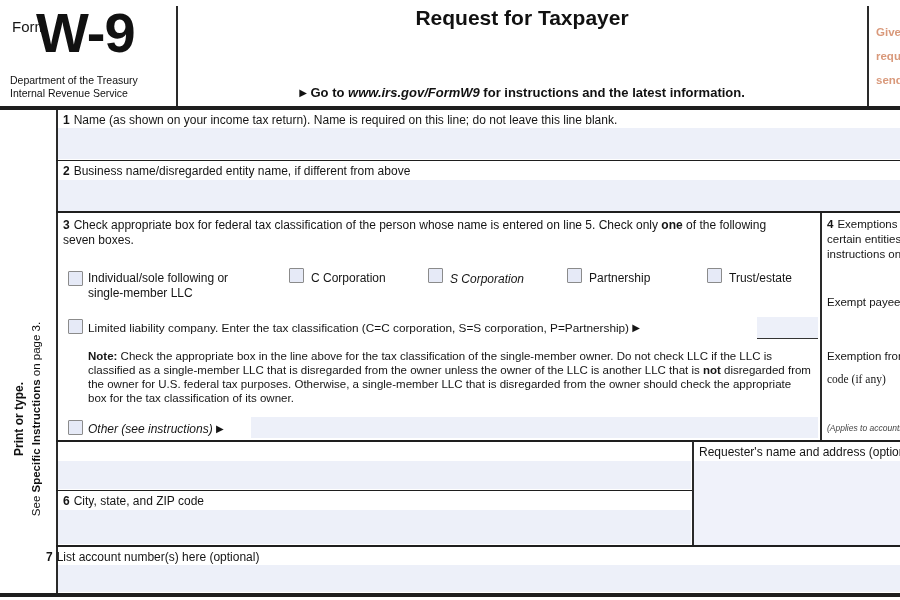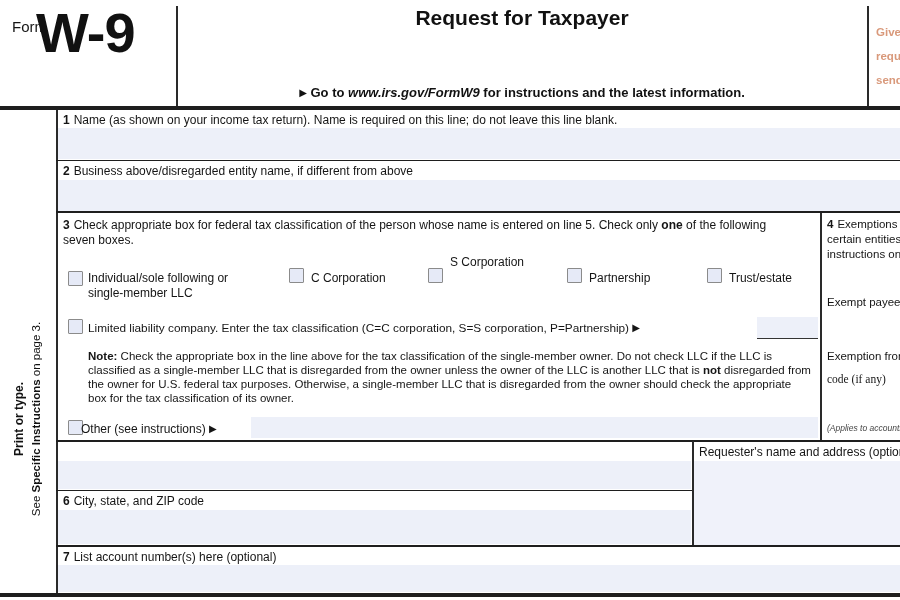--- a/index.html
+++ b/index.html
@@ -20,20 +20,24 @@
   .b{font-weight:bold;}
   .i{font-style:italic;}
 </style>
 </head>
 <body>
 
 <div id="form-page">
 
   <div class="lbl" style="left:12px;top:18px;font-size:15px;">Form</div>
   <div class="abs" style="left:36px;top:0px;font-size:56px;font-weight:bold;letter-spacing:-1px;">W-9</div>
+  <div class="abs" style="left:10px;top:74px;font-size:10.5px;line-height:12.5px;">
+    <div>Department of the Treasury</div>
+    <div>Internal Revenue Service</div>
+  </div>
 
   <div class="vline" style="left:176px;top:6px;width:2px;height:101px;"></div>
   <div class="vline" style="left:867px;top:6px;width:2px;height:101px;"></div>
 
   <div class="abs" style="left:178px;top:5px;width:688px;text-align:center;font-size:21px;font-weight:bold;line-height:26px;">
     <div>Request for Taxpayer</div>
   </div>
 
   <div class="abs" style="left:178px;top:85px;width:688px;text-align:center;font-size:13px;font-weight:bold;">
     <span class="arrow">▶</span>
@@ -55,59 +59,59 @@
 
   <div class="vline" style="left:56px;top:110px;width:1.5px;height:485px;"></div>
 
   <div class="lbl" style="left:63px;top:113px;">
     <span class="num">1</span><span>Name (as shown on your income tax return). Name is required on this line; do not leave this line blank.</span>
   </div>
   <div class="field" style="left:58px;top:128px;width:842px;height:31px;"></div>
   <div class="rule" style="left:56px;top:159.5px;width:844px;height:1.3px;"></div>
 
   <div class="lbl" style="left:63px;top:164px;">
-    <span class="num">2</span><span>Business above/disregarded entity name, if different from above</span>
+    <span class="num">2</span><span>Business name/disregarded entity name, if different from above</span>
   </div>
   <div class="field" style="left:58px;top:180px;width:842px;height:31px;"></div>
   <div class="rule" style="left:56px;top:211px;width:844px;height:2px;"></div>
 
   <div class="lbl wrap" style="left:63px;top:218px;width:706px;line-height:15px;white-space:normal;">
     <span class="num">3</span><span>Check appropriate box for federal tax classification of the person whose name is entered on line 5. Check only </span><span class="b">one</span><span> of the following seven boxes.</span>
   </div>
 
   <div class="cbox" style="left:68px;top:271px;"></div>
   <div class="lbl" style="left:88px;top:271px;line-height:14.5px;white-space:normal;width:170px;">
     <span>Individual/sole following or</span><br>
     <span>single-member LLC</span>
   </div>
 
   <div class="cbox" style="left:289px;top:268px;"></div>
   <div class="lbl" style="left:311px;top:271px;">C Corporation</div>
 
   <div class="cbox" style="left:428px;top:268px;"></div>
-  <div class="lbl" style="left:450px;top:255px;">S Corporation</div>
+  <div class="lbl" style="left:450px;top:272px;font-style:italic;">S Corporation</div>
 
   <div class="cbox" style="left:567px;top:268px;"></div>
   <div class="lbl" style="left:589px;top:271px;">Partnership</div>
 
   <div class="cbox" style="left:707px;top:268px;"></div>
   <div class="lbl" style="left:729px;top:271px;">Trust/estate</div>
 
   <div class="cbox" style="left:68px;top:319px;"></div>
   <div class="lbl" style="left:88px;top:321px;font-size:11.8px;">
     <span>Limited liability company. Enter the tax classification (C=C corporation, S=S corporation, P=Partnership) </span><span class="arrow">▶</span>
   </div>
   <div class="field" style="left:757px;top:317px;width:61px;height:21px;border-bottom:1.5px solid #333;"></div>
 
   <div class="lbl wrap" style="left:88px;top:349px;width:724px;font-size:11.5px;line-height:14px;white-space:normal;">
     <span class="b">Note:</span><span> Check the appropriate box in the line above for the tax classification of the single-member owner.  Do not check LLC if the LLC is classified as a single-member LLC that is disregarded from the owner unless the owner of the LLC is another LLC that is </span><span class="b">not</span><span> disregarded from the owner for U.S. federal tax purposes. Otherwise, a single-member LLC that is disregarded from the owner should check the appropriate box for the tax classification of its owner.</span>
   </div>
 
   <div class="cbox" style="left:68px;top:420px;"></div>
-  <div class="lbl" style="left:81px;top:422px;">
+  <div class="lbl" style="left:88px;top:422px;font-style:italic;">
     <span>Other (see instructions) </span><span class="arrow">▶</span>
   </div>
   <div class="field" style="left:251px;top:417px;width:567px;height:21px;"></div>
 
   <div class="vline" style="left:820px;top:213px;width:1.5px;height:227px;"></div>
   <div class="lbl" style="left:827px;top:218px;font-size:11.5px;">
     <span class="num">4</span><span>Exemptions (codes apply only to</span>
   </div>
   <div class="lbl" style="left:827px;top:233px;font-size:11.5px;">certain entities, not individuals; see</div>
   <div class="lbl" style="left:827px;top:248px;font-size:11.5px;">instructions on page 3):</div>
@@ -124,20 +128,20 @@
   <div class="vline" style="left:692px;top:441px;width:1.5px;height:104px;"></div>
   <div class="lbl" style="left:699px;top:445px;">Requester's name and address (optional)</div>
   <div class="field" style="left:694px;top:461px;width:206px;height:84px;background:#f0f2fa;"></div>
 
   <div class="lbl" style="left:63px;top:494px;">
     <span class="num">6</span><span>City, state, and ZIP code</span>
   </div>
   <div class="field" style="left:58px;top:510px;width:633px;height:34px;"></div>
   <div class="rule" style="left:56px;top:545px;width:844px;height:1.6px;"></div>
 
-  <div class="lbl" style="left:63px;top:550px;">
+  <div class="lbl" style="left:46px;top:550px;">
     <span class="num">7</span><span>List account number(s) here (optional)</span>
   </div>
   <div class="field" style="left:58px;top:565px;width:842px;height:27px;"></div>
 
   <div class="rule" style="left:0;top:593px;width:900px;height:4px;"></div>
 
 </div>
 
 </body></html>

